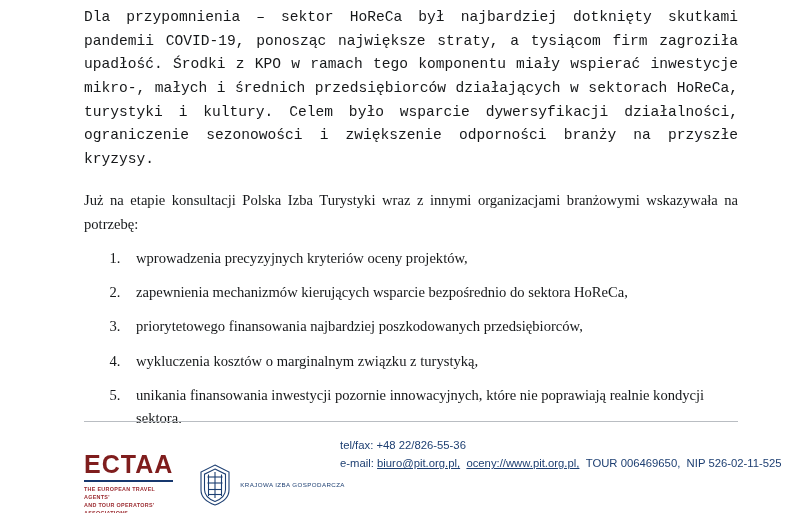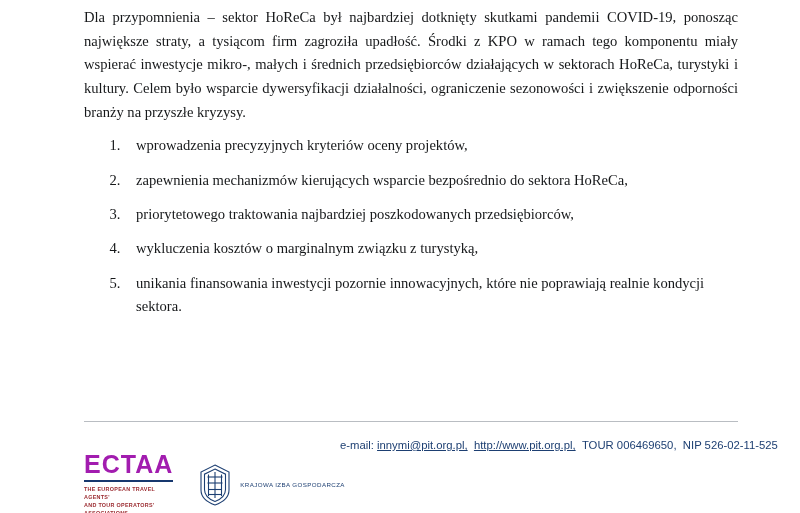--- a/index.html
+++ b/index.html
@@ -23,20 +23,21 @@
   }
   .para {
     font-size: 14.6px;
     line-height: 1.62;
     text-align: justify;
     margin: 0;
     color: #16181a;
   }
   .para.first {
     padding-top: 6px;
+    font-family: Liberation Mono, monospace;
   }
   .para.second {
     padding-top: 18px;
   }
   .para.third {
     padding-top: 20px;
   }
   ol.points {
     margin: 10px 0 0 0;
     padding-left: 40px;
@@ -76,21 +77,21 @@
     padding-top: 16px;
   }
   .ectaa {
     width: 118px;
   }
   .ectaa-word {
     font-family: "Liberation Sans", sans-serif;
     font-weight: bold;
     font-size: 25px;
     letter-spacing: 1px;
-    color: #a21caf;
+    color: #7f1d1d;
     line-height: 1;
   }
   .ectaa-rule {
     height: 2px;
     background: #17386e;
     margin: 3px 0 3px 0;
   }
   .ectaa-sub {
     font-family: "Liberation Sans", sans-serif;
     font-size: 5.4px;
@@ -134,25 +135,26 @@
     white-space: nowrap;
   }
 </style>
 </head>
 <body>
 
 <div class="page">
 
   <p class="para first">Dla przypomnienia – sektor HoReCa był najbardziej dotknięty skutkami pandemii COVID-19, ponosząc największe straty, a tysiącom firm zagroziła upadłość. Środki z KPO w ramach tego komponentu miały wspierać inwestycje mikro-, małych i średnich przedsiębiorców działających w sektorach HoReCa, turystyki i kultury. Celem było wsparcie dywersyfikacji działalności, ograniczenie sezonowości i zwiększenie odporności branży na przyszłe kryzysy.</p>
 
+  <p class="para second">Już na etapie konsultacji Polska Izba Turystyki wraz z innymi organizacjami branżowymi wskazywała na potrzebę:</p>
 
   <ol class="points">
     <li>wprowadzenia precyzyjnych kryteriów oceny projektów,</li>
     <li>zapewnienia mechanizmów kierujących wsparcie bezpośrednio do sektora HoReCa,</li>
-    <li>priorytetowego traktowania najbardziej poszkodowanych przedsiębiorców,</li>
+    <li>priorytetowego finansowania najbardziej poszkodowanych przedsiębiorców,</li>
     <li>wykluczenia kosztów o marginalnym związku z turystyką,</li>
     <li>unikania finansowania inwestycji pozornie innowacyjnych, które nie poprawiają realnie kondycji sektora.</li>
   </ol>
 
 
   <div class="divider"></div>
 
   <div class="footer">
     <div class="logos">
 
@@ -178,19 +180,20 @@
               <path d="M26.5 11.5 L26.5 33"></path>
             </g>
           </svg>
         </div>
         <div class="kig-text">KRAJOWA IZBA GOSPODARCZA</div>
       </div>
 
     </div>
 
     <div class="contact">
+      <div class="contact-row">tel/fax: +48 22/826-55-36</div>
       <div class="contact-row">
-        <span>e-mail: </span><span class="link-u">innymi@pit.org.pl,</span>&nbsp;&nbsp;<span class="link-u">http://www.pit.org.pl,</span>&nbsp;&nbsp;<span>TOUR 006469650,</span>&nbsp;&nbsp;<span>NIP 526-02-11-525</span>
+        <span>e-mail: </span><span class="link-u">biuro@pit.org.pl,</span>&nbsp;&nbsp;<span class="link-u">oceny://www.pit.org.pl,</span>&nbsp;&nbsp;<span>TOUR 006469650,</span>&nbsp;&nbsp;<span>NIP 526-02-11-525</span>
       </div>
     </div>
   </div>
 
 </div>
 
 </body></html>

